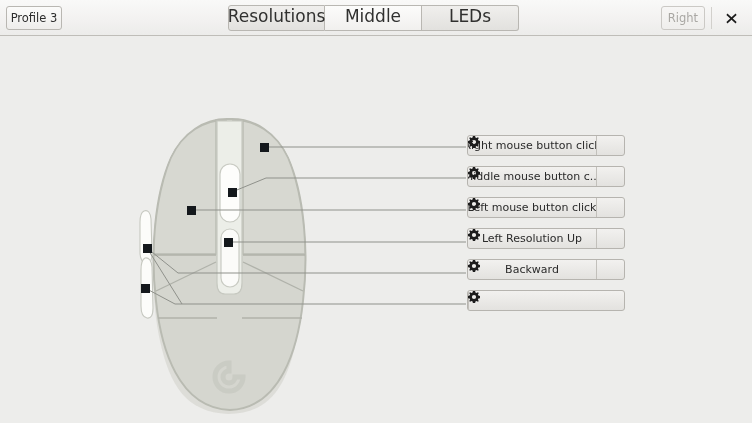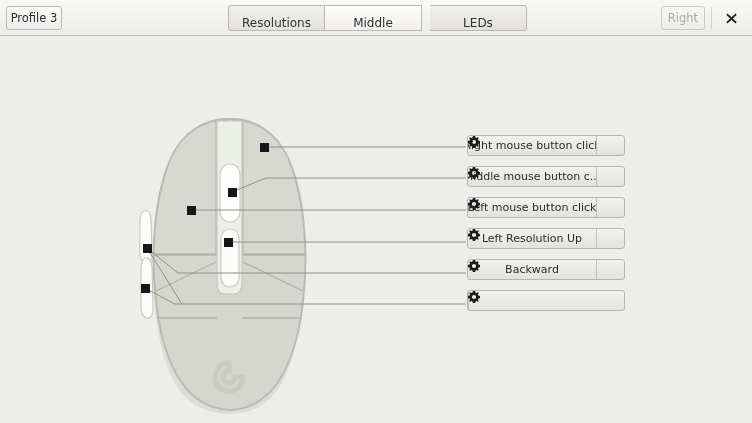--- a/index.html
+++ b/index.html
@@ -29,26 +29,26 @@
   .profile-btn{left:6px;top:6px;width:56px;height:24px;}
 
   .tabs{
     position:absolute;left:228px;top:5px;height:26px;
     display:flex;
   }
   .tab{
     box-sizing:border-box;height:26px;width:97px;
     border:1px solid #b9b7b2;
     background:linear-gradient(to bottom,#f0efed 0%,#e2e1de 100%);
-    font-size:12px;color:#30302f;
-    display:flex;align-items:flex-end;justify-content:center;
+    font-size:17px;color:#30302f;
+    display:flex;align-items:flex-start;justify-content:center;
     cursor:default;
   }
   .tab:first-child{border-radius:3px 0 0 3px;}
-  .tab:last-child{border-radius:0 3px 3px 0;margin-left:8px;}
+  .tab:last-child{border-radius:0 3px 3px 0;}
   .tab + .tab{border-left:none;}
   .tab.selected{
     background:linear-gradient(to bottom,#fcfcfb 0%,#f1f0ee 100%);
   }
 
   .apply-btn{
     right:47px;top:6px;width:44px;height:24px;
     color:#a9a7a3;
     background:linear-gradient(to bottom,#f7f6f5 0%,#efeeec 100%);
     border:1px solid #cbc9c5;

